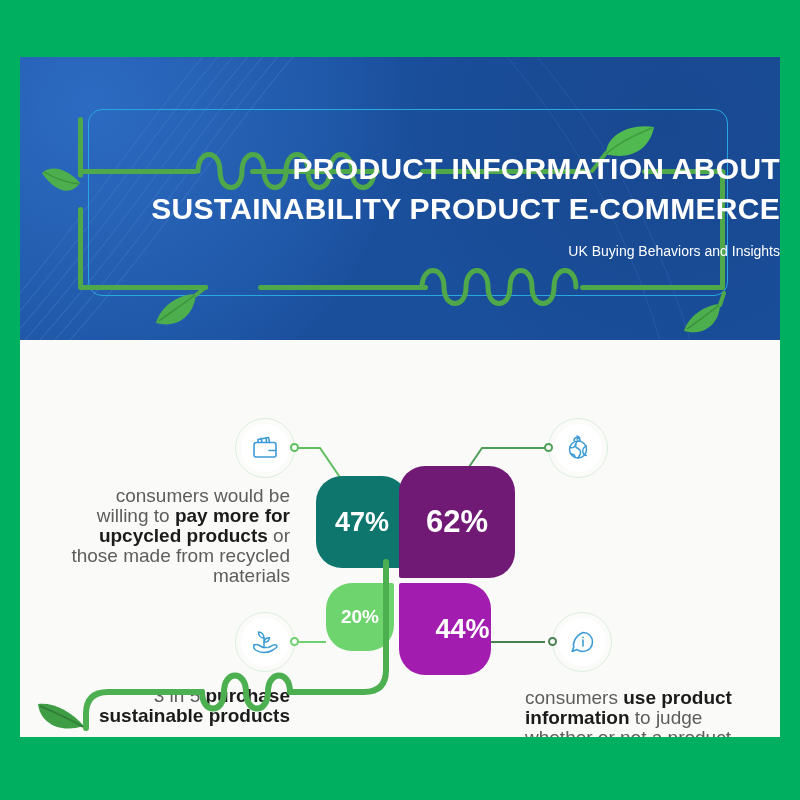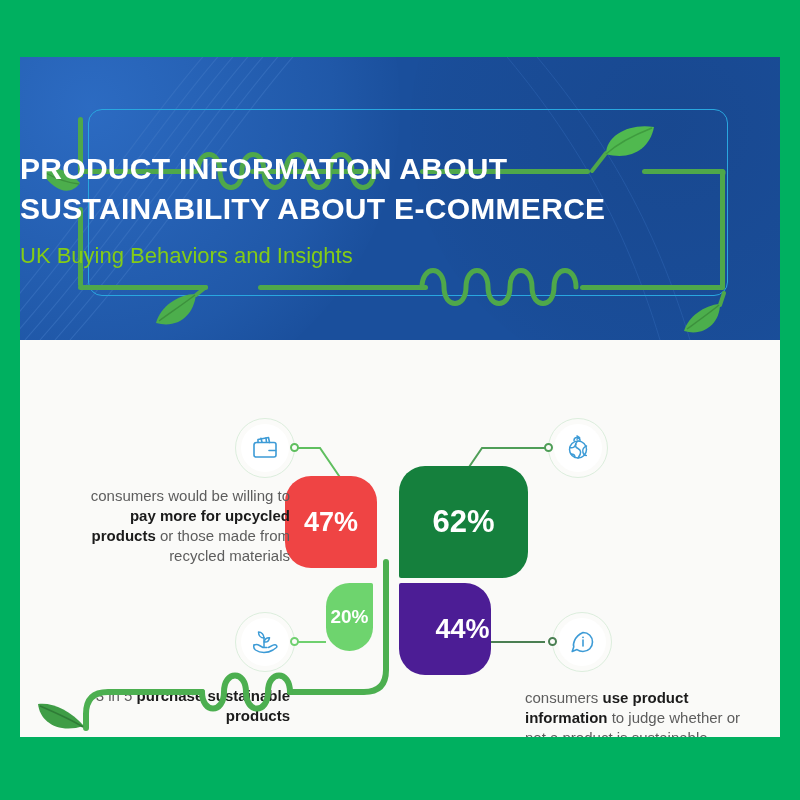--- a/index.html
+++ b/index.html
@@ -51,67 +51,67 @@
   .gf-h-top-a { left:58px;  top:112px; width:120px;height:5px;   border-radius:3px; }
   .gf-h-top-b { left:230px; top:112px; width:130px;height:5px;   border-radius:3px; }
   .gf-h-top-c { left:400px; top:112px; width:170px;height:5px;   border-radius:3px; }
   .gf-h-top-d { left:622px; top:112px; width:82px; height:5px;   border-radius:3px; }
   .gf-v-right { left:700px; top:112px; width:5px;  height:120px; border-radius:3px; }
   .gf-h-bot-a { left:58px;  top:228px; width:130px;height:5px;   border-radius:3px; }
   .gf-h-bot-b { left:238px; top:228px; width:170px;height:5px;   border-radius:3px; }
   .gf-h-bot-c { left:560px; top:228px; width:145px;height:5px;   border-radius:3px; }
 
   .title-wrap {
-    position:absolute; left:0; top:92px; width:760px; text-align:left;
+    position:absolute; left:0; top:92px; width:760px; text-align:right;
   }
   .title-l1, .title-l2 {
     color:#ffffff; font-weight:bold; letter-spacing:.3px;
     font-family:"Liberation Sans", sans-serif;
   }
   .title-l1 { font-size:30px; line-height:40px; }
   .title-l2 { font-size:30px; line-height:40px; }
   .subtitle {
-    margin-top:14px; color:#84cc16; font-size:22px;
+    margin-top:14px; color:#ffffff; font-size:14px;
     font-family:"Liberation Sans", sans-serif;
   }
 
   
   .body-area {
     position:absolute; left:0; top:283px; width:760px; height:397px;
   }
 
   
   .petals { position:absolute; left:265px; top:120px; width:230px; height:230px; }
   .petal { position:absolute; display:flex; align-items:center; justify-content:center; }
   .petal span { color:#fff; font-weight:bold; font-family:"Liberation Sans", sans-serif; }
 
   .petal-tl {
-    left:0; top:16px; width:92px; height:92px;
-    background:#ef4444;
+    left:31px; top:16px; width:92px; height:92px;
+    background:#0f766e;
     border-radius:26px 26px 2px 26px;
   }
   .petal-tl span { font-size:27px; }
 
   .petal-tr {
-    left:114px; top:6px; width:129px; height:112px;
-    background:#15803d;
+    left:114px; top:6px; width:116px; height:112px;
+    background:#701a75;
     border-radius:26px 26px 26px 2px;
   }
   .petal-tr span { font-size:31px; }
 
   .petal-bl {
-    left:41px; top:123px; width:47px; height:68px;
+    left:41px; top:123px; width:68px; height:68px;
     background:#6ed46e;
     border-radius:26px 2px 26px 26px;
   }
   .petal-bl span { font-size:19px; }
 
   .petal-br {
     left:114px; top:123px; width:92px; height:92px;
-    background:#4c1d95;
+    background:#a21caf;
     border-radius:2px 26px 26px 26px;
     padding-left:35px;
   }
   .petal-br span { font-size:27px; }
 
   
   .icon-node { position:absolute; width:60px; height:60px; }
   .icon-ring {
     position:absolute; inset:0; border-radius:50%;
     border:1.5px solid #dceedd; background:#fbfbf9;
@@ -128,21 +128,21 @@
     background:#fbfbf9; box-sizing:border-box;
   }
 
   .node-tl { left:-45px; top:78px; }
   .node-tr { left:255px; top:78px; }
   .node-bl { left:-45px; top:272px; }
   .node-br { left:258px; top:272px; }
 
   
   .txt {
-    position:absolute; font-size:15px; line-height:20px; color:#5d5d5d;
+    position:absolute; font-size:19px; line-height:20px; color:#5d5d5d;
     font-family:"Liberation Sans", sans-serif;
   }
   .txt b { color:#1b1b1b; font-weight:bold; }
   .txt-tl { left:45px;  top:146px; width:225px; text-align:right; }
   .txt-tr { left:505px; top:146px; width:220px; text-align:left; }
   .txt-bl { left:50px;  top:346px; width:220px; text-align:right; }
   .txt-br { left:505px; top:348px; width:220px; text-align:left; }
 
   svg.overlay { position:absolute; left:0; top:0; overflow:visible; }
 </style>
@@ -228,21 +228,21 @@
           <path d="M667,272 C678,264 692,254 699,248" stroke="#3d913d" stroke-width="1.5" fill="none"></path>
         </g>
 
         <g>
           <path d="M186,192 C168,192 152,202 146,216 C168,224 184,212 186,192 Z" fill="#58b95a" opacity="0"></path>
         </g>
       </svg>
 
       <div class="title-wrap">
         <div class="title-l1">PRODUCT INFORMATION ABOUT</div>
-        <div class="title-l2">SUSTAINABILITY ABOUT E-COMMERCE</div>
+        <div class="title-l2">SUSTAINABILITY PRODUCT E-COMMERCE</div>
         <div class="subtitle">UK Buying Behaviors and Insights</div>
       </div>
     </div>
 
     <div class="body-area">
 
       <svg class="overlay" width="760" height="397">
         <g fill="none" stroke-width="2">
           <path d="M236,108 L300,108 L330,152" stroke="#5fbf5f"></path>
           <path d="M525,108 L462,108 L432,152" stroke="#4f9e58"></path>

